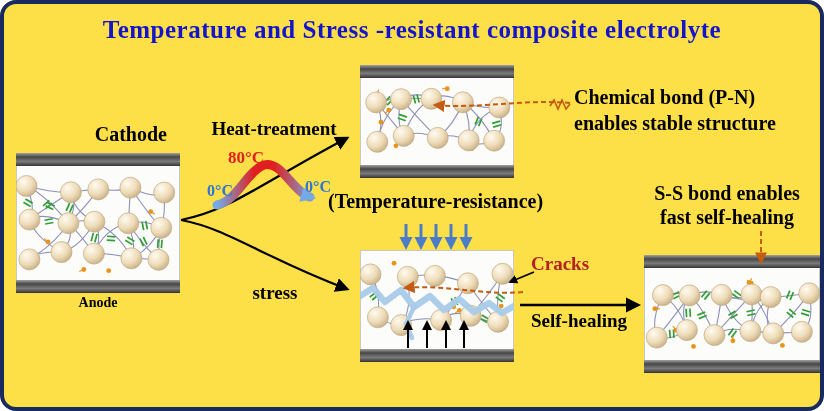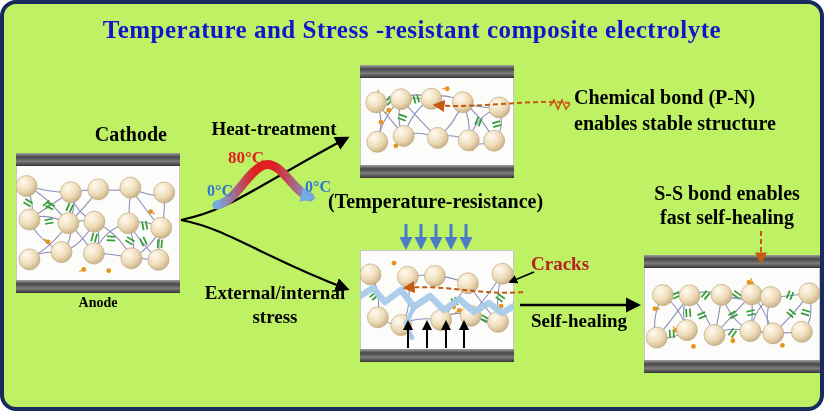--- a/index.html
+++ b/index.html
@@ -1,18 +1,18 @@
 <!DOCTYPE html>
 <html><head>
 <meta charset="utf-8">
 <style>
   *{margin:0;padding:0;box-sizing:border-box}
   html,body{background:#ffffff}
   body{font-family:"Liberation Serif","DejaVu Serif",serif;}
-  #canvas{position:relative;width:824px;height:411px;background:#bef264;
+  #canvas{position:relative;width:824px;height:411px;background:#fde047;
           border:4px solid #182a5e;border-radius:16px;overflow:hidden}
   .txt{position:absolute;font-weight:bold;color:#000;line-height:1.18;z-index:4}
   .line{display:block}
   .title{left:10px;right:10px;top:11px;text-align:center;font-size:25px;color:#1414cc;letter-spacing:.5px}
   .cathode{left:1px;top:119px;width:162px;text-align:right;font-size:20px}
   .anode{left:13px;top:291px;width:162px;text-align:center;font-size:14px}
   .heat{left:190px;top:114px;width:160px;text-align:center;font-size:19px}
   .t80{left:224px;top:144px;width:62px;text-align:left;font-size:17px;color:#e02020}
   .t0l{left:196px;top:178px;width:40px;text-align:center;font-size:16px;color:#2e75d6}
   .t0r{left:294px;top:174px;width:40px;text-align:center;font-size:16px;color:#2e75d6}
@@ -219,21 +219,20 @@
     <span class="line">Chemical bond (P-N)</span>
     <span class="line">enables stable structure</span>
   </div>
 
   <div class="txt ssb">
     <span class="line">S-S bond enables</span>
     <span class="line">fast self-healing</span>
   </div>
 
   <div class="txt ext">
-    <span class="line">External/internal</span>
     <span class="line">stress</span>
   </div>
   <div class="txt cracks">Cracks</div>
   <div class="txt selfheal">Self-healing</div>
 
   <svg class="electrolyte" style="left:356px;top:246px" width="154" height="112" viewBox="0 0 154 112">
       <defs>
         <radialGradient id="sph23" cx="35%" cy="30%" r="80%">
           <stop offset="0%" stop-color="#fffaf0"></stop>
           <stop offset="55%" stop-color="#eedcb8"></stop>

